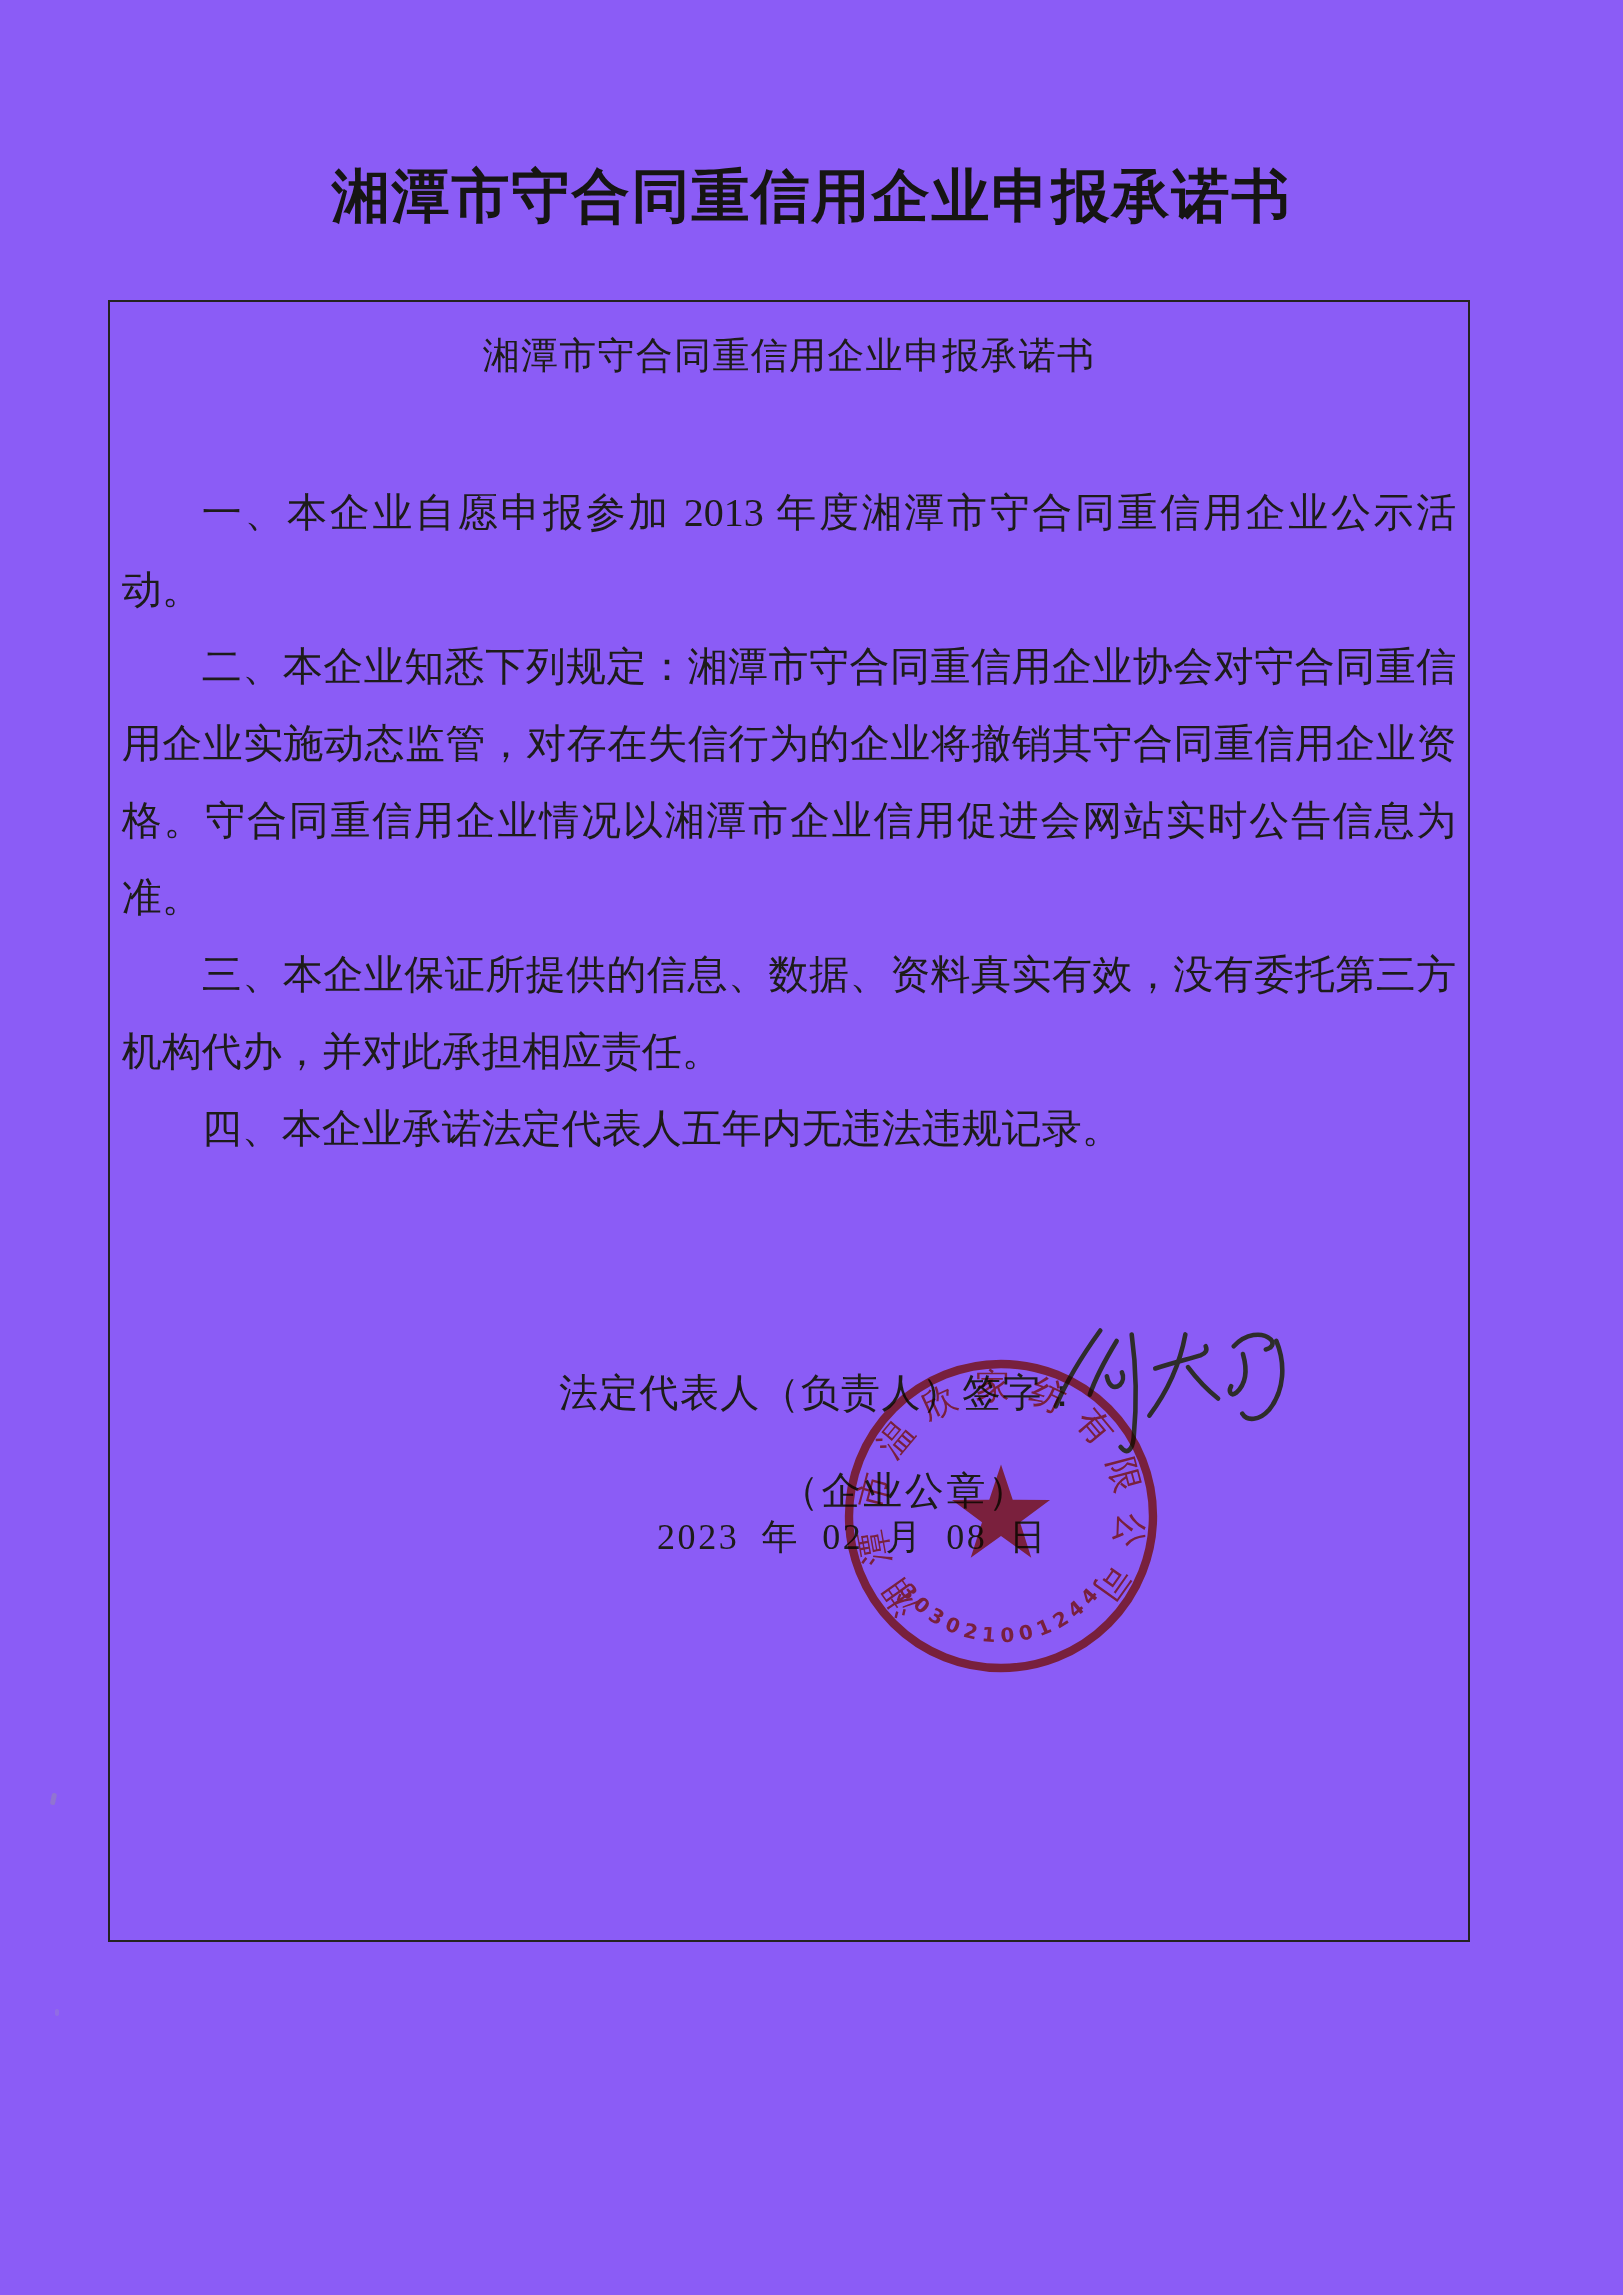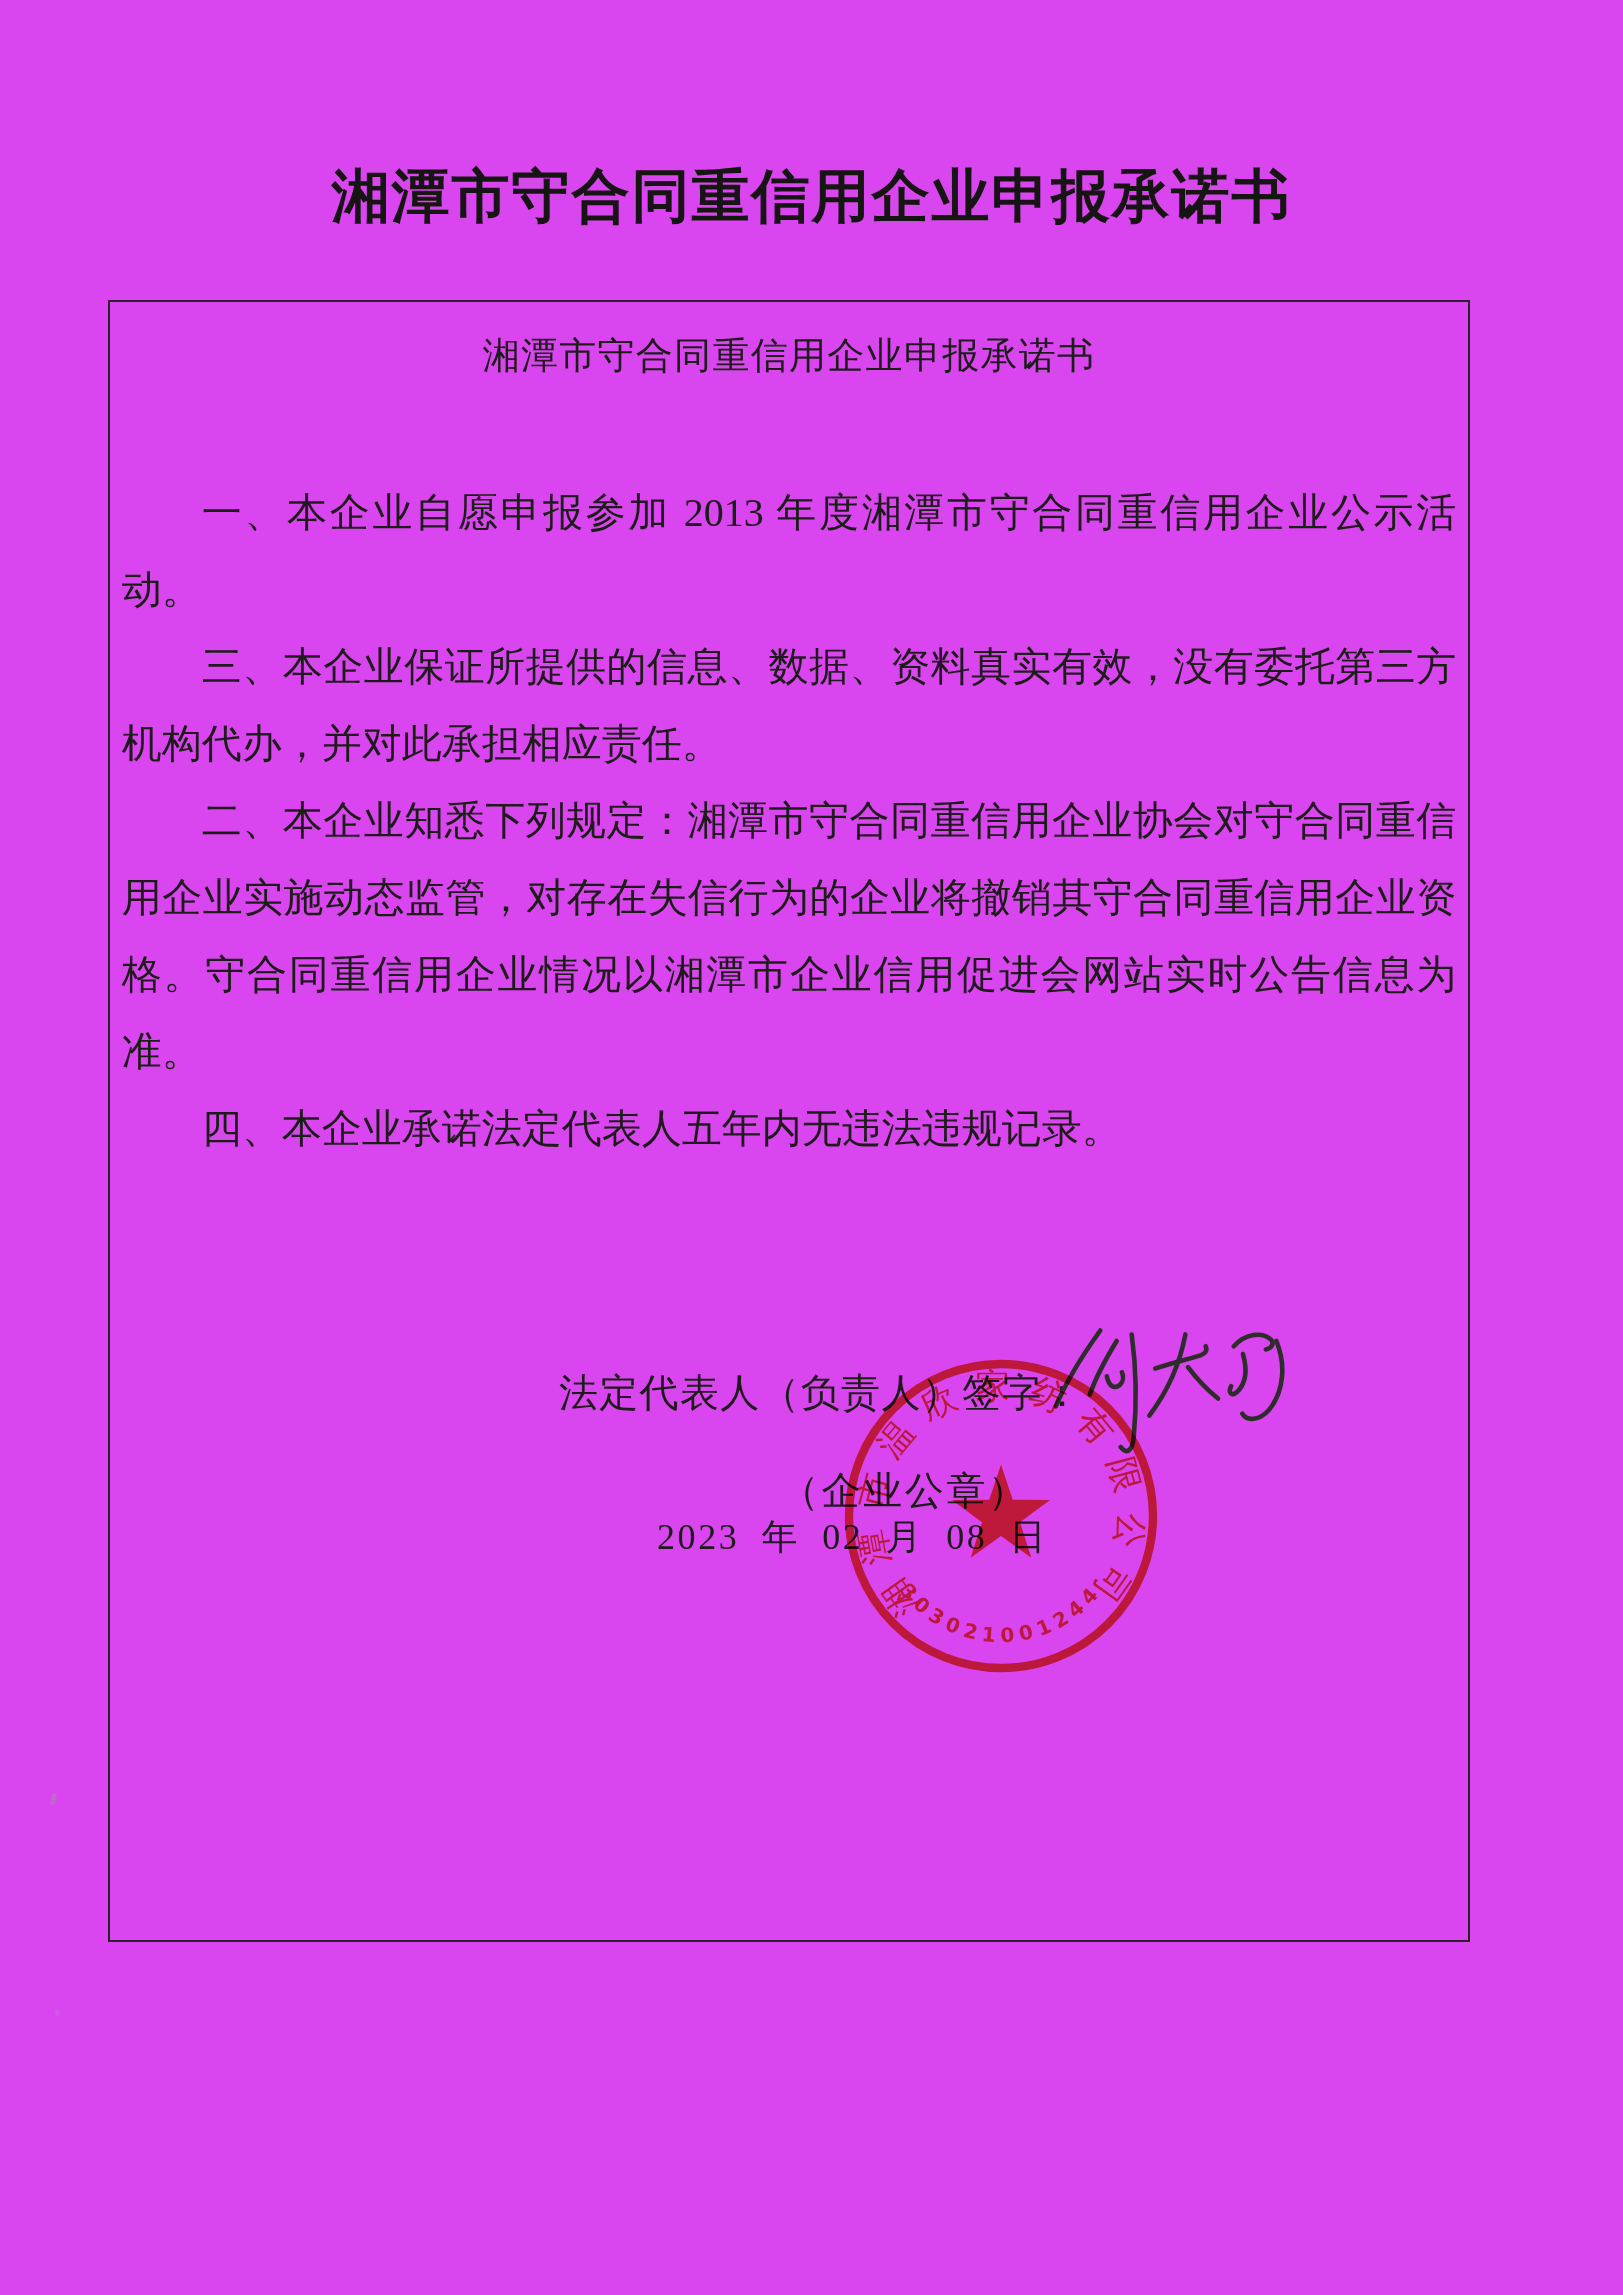--- a/index.html
+++ b/index.html
@@ -1,19 +1,19 @@
 <!DOCTYPE html>
 <html lang="zh" style="font-size:10.5px"><head>
 <meta charset="utf-8">
 <style>
   html,body{margin:0;padding:0;background:#e8e8e6;}
   .page{
     position:relative;
     width:1623px;height:2295px;
-    background:#d946ef;
+    background:#8b5cf6;
     font-family:"Liberation Serif","DejaVu Serif",serif;
     color:#1d1c1a;
     overflow:hidden;
   }
   .main-title{
     position:absolute;
     top:158px;left:0;width:100%;
     text-align:center;
     font-size:58px;font-weight:bold;
     letter-spacing:2px;
@@ -113,22 +113,22 @@
 <div class="page">
 
   <div class="main-title">湘潭市守合同重信用企业申报承诺书</div>
 
   <div class="doc-box">
 
     <div class="inner-title">湘潭市守合同重信用企业申报承诺书</div>
 
     <div class="body-text">
       <p>一、本企业自愿申报参加 2013 年度湘潭市守合同重信用企业公示活动。</p>
+      <p>二、本企业知悉下列规定：湘潭市守合同重信用企业协会对守合同重信用企业实施动态监管，对存在失信行为的企业将撤销其守合同重信用企业资格。守合同重信用企业情况以湘潭市企业信用促进会网站实时公告信息为准。</p>
       <p>三、本企业保证所提供的信息、数据、资料真实有效，没有委托第三方机构代办，并对此承担相应责任。</p>
-      <p>二、本企业知悉下列规定：湘潭市守合同重信用企业协会对守合同重信用企业实施动态监管，对存在失信行为的企业将撤销其守合同重信用企业资格。守合同重信用企业情况以湘潭市企业信用促进会网站实时公告信息为准。</p>
       <p>四、本企业承诺法定代表人五年内无违法违规记录。</p>
     </div>
 
   </div>
 
   <div class="sig-label">法定代表人（负责人）签字：</div>
 
   <div class="seal-note">（企业公章）</div>
 
   <div class="date-line">2023 年 02 月 08 日</div>

